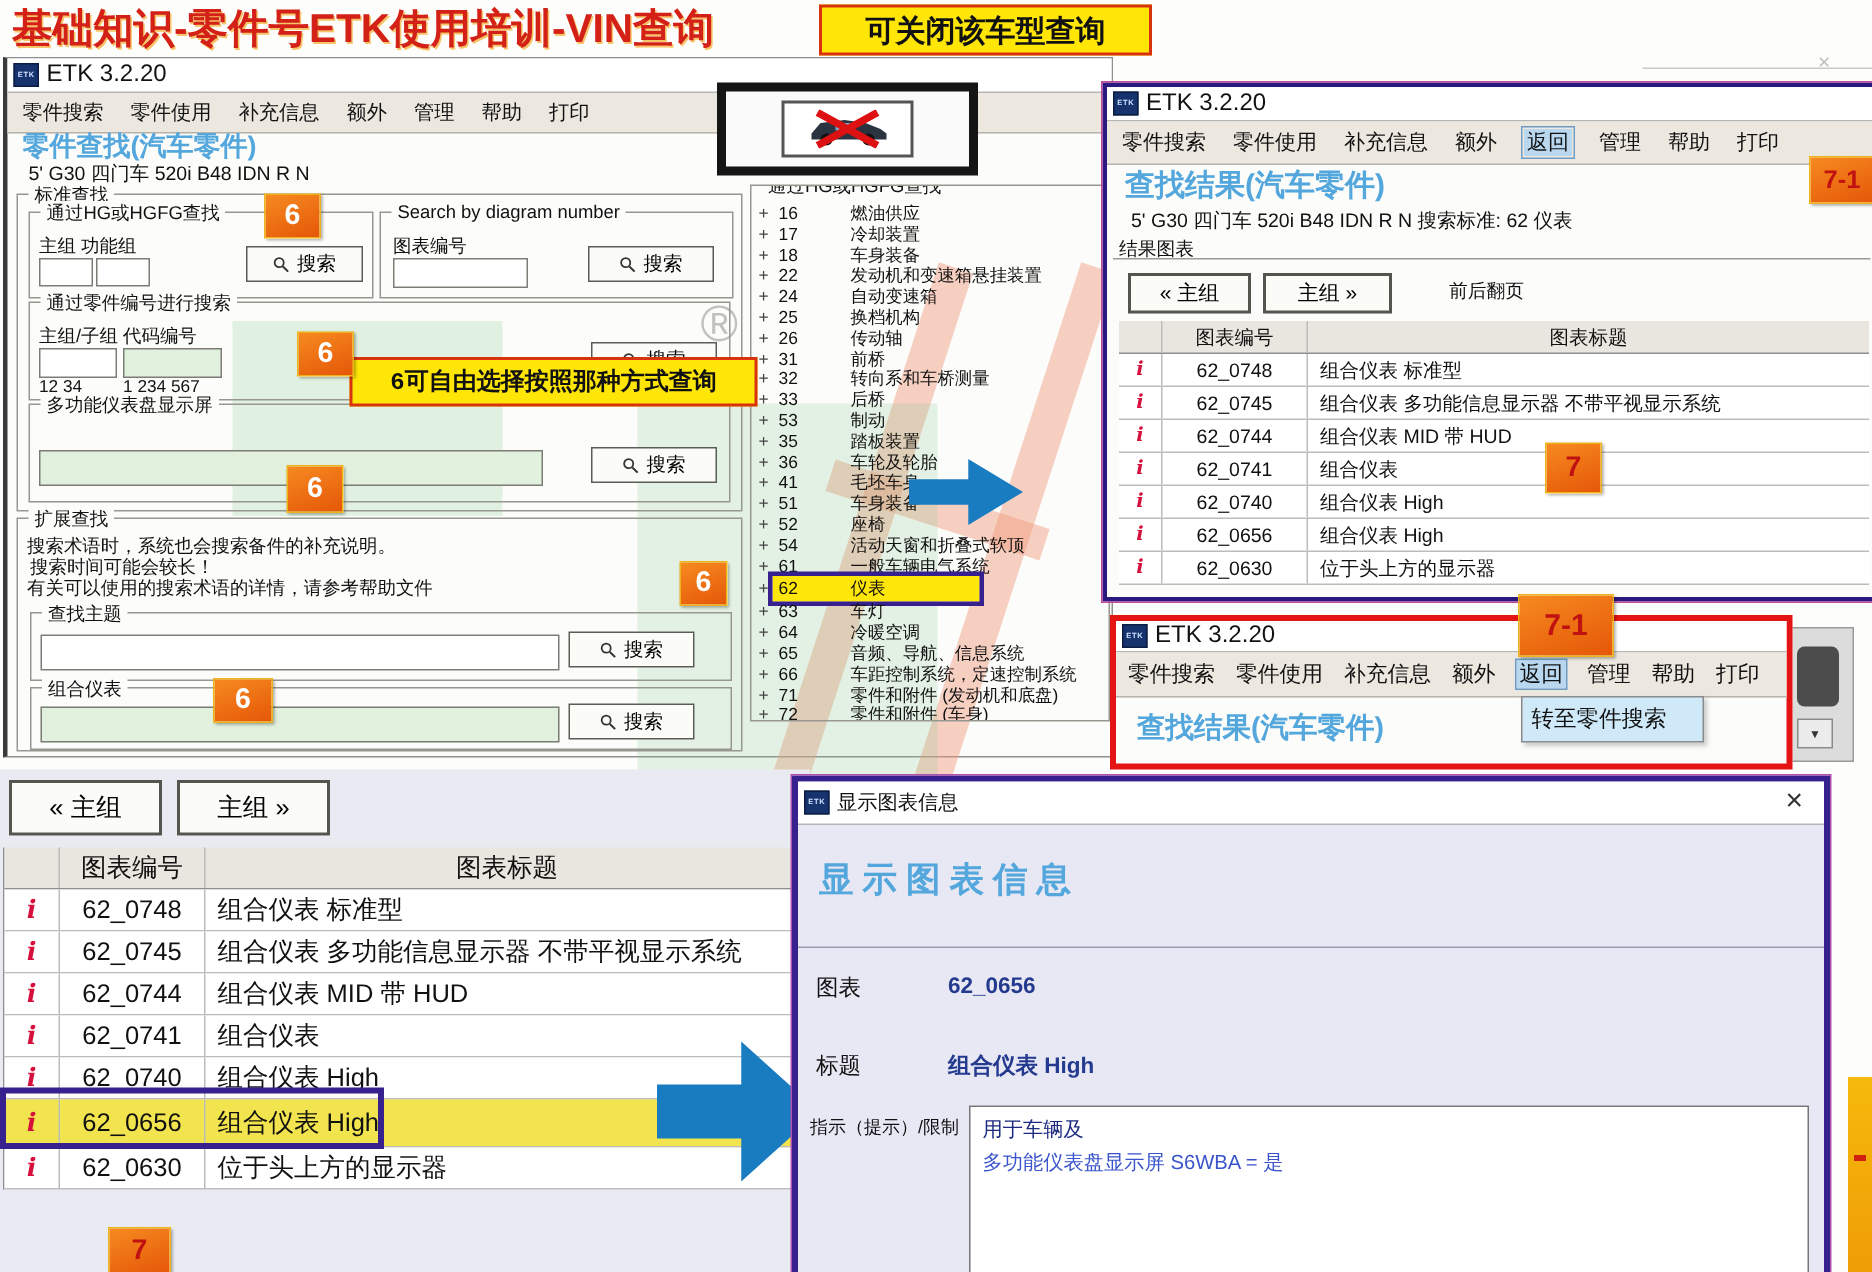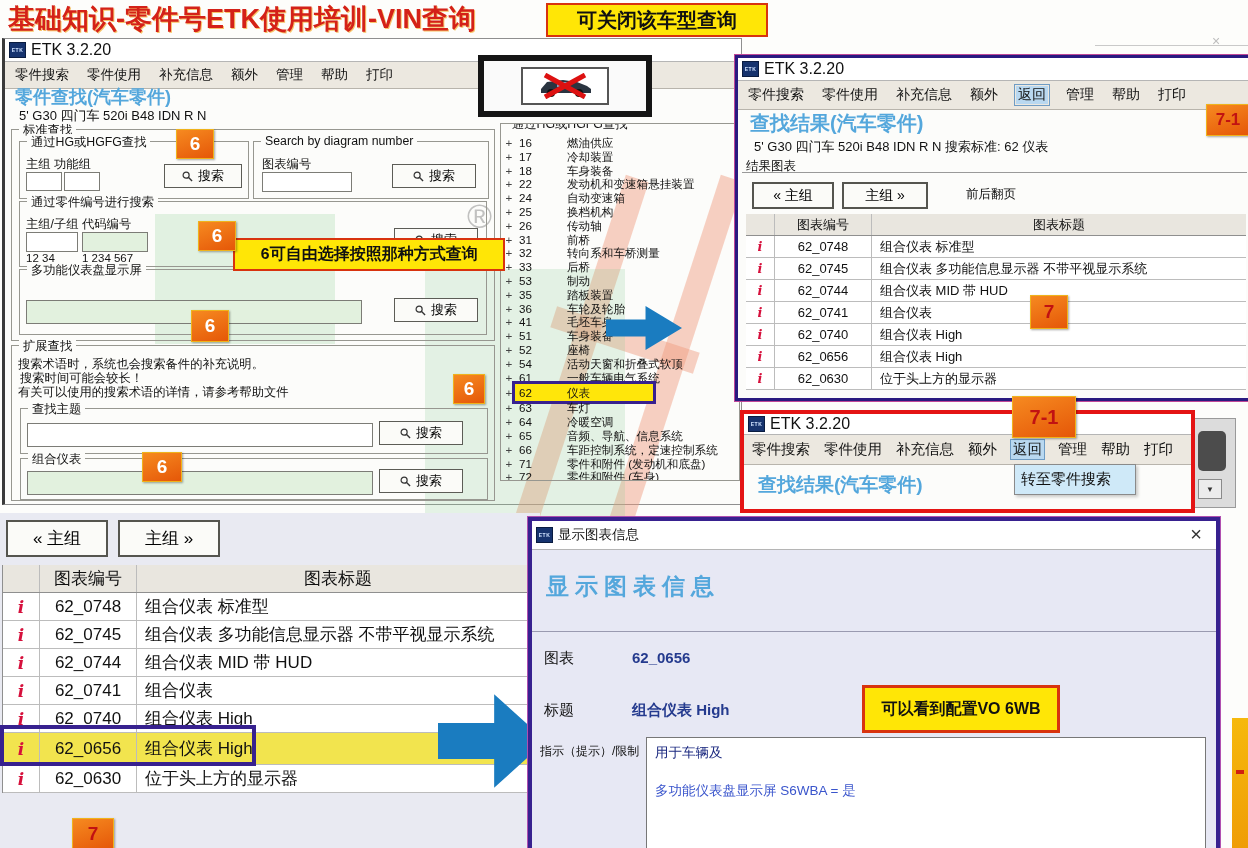--- a/index.html
+++ b/index.html
@@ -512,23 +512,22 @@
     <span class="etkicon">ETK</span>
     <span class="wtitle" style="font-size:13.5px;">显示图表信息</span>
     <span class="abs" style="right:14px;top:2px;font-size:20px;color:#333;">×</span>
   </div>
   <div class="abs bluehead" style="left:14px;top:50px;font-size:23px;font-weight:bold;letter-spacing:6px;">显示图表信息</div>
   <div class="abs" style="left:0;top:110px;width:684px;height:1px;background:#9a9ab0;"></div>
   <span class="dlg-label" style="left:12px;top:128px;">图表</span>
   <span class="dlg-val" style="left:100px;top:128px;">62_0656</span>
   <span class="dlg-label" style="left:12px;top:180px;">标题</span>
   <span class="dlg-val" style="left:100px;top:180px;">组合仪表 High</span>
-  <div class="ycallout" style="left:330px;top:164px;width:192px;height:42px;font-size:16px;border-width:3px;">可以看到配置VO 6WB</div>
   <span class="dlg-label" style="left:8px;top:222px;font-size:12px;white-space:nowrap;">指示（提示）/限制</span>
   <div class="abs" style="left:114px;top:216px;width:558px;height:120px;background:#fff;border:1px solid #777;">
     <div style="margin:6px 0 0 8px;font-size:13.5px;color:#1c2a80;">用于车辆及</div>
-    <div style="margin:20px 0 0 8px;font-size:13.5px;color:#3a55cc;">多功能仪表盘显示屏 S6WBA = 是</div>
+    <div style="margin:4px 0 0 8px;font-size:13.5px;color:#3a55cc;">多功能仪表盘显示屏 S6WBA = 是</div>
   </div>
 </div>
 
 <div class="abs" style="left:1232px;top:718px;width:16px;height:130px;background:linear-gradient(180deg,#f6b90c,#ef9d06);z-index:5;">
   <div style="position:absolute;left:4px;top:52px;width:8px;height:4px;background:#d02010;"></div>
 </div>
 
 </body></html>

